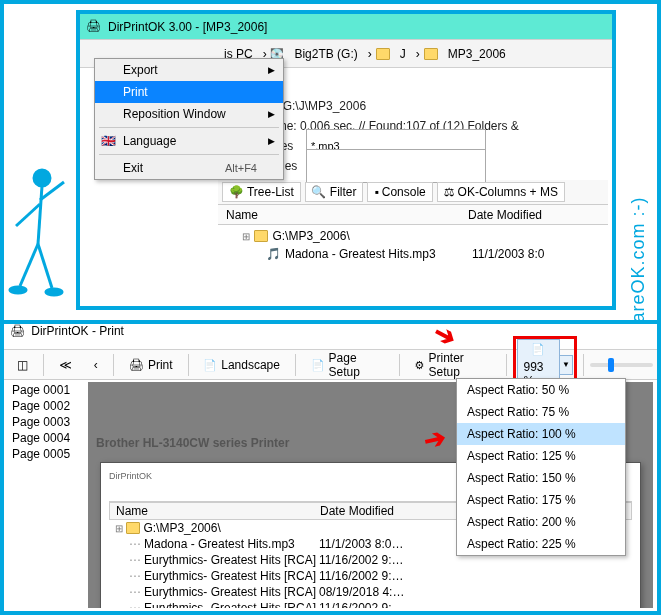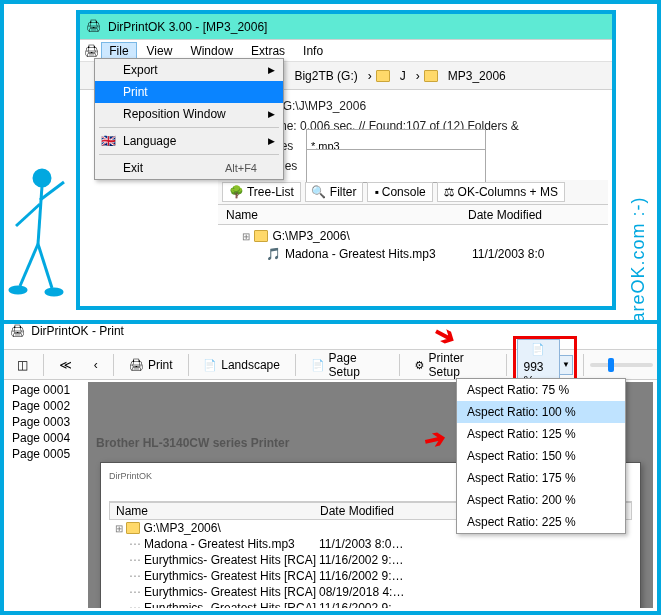--- a/index.html
+++ b/index.html
@@ -110,28 +110,20 @@
       <text x="18" y="22" font-size="20" fill="#888">?</text>
       <text x="4" y="36" font-size="12" fill="#888">?</text>
     </svg>
 </div>
 
 <div class="win1">
   <div class="titlebar1">
     <span class="tbicon printericon"></span>
     <span>DirPrintOK 3.00 - [MP3_2006]</span>
   </div>
-  <div class="menubar1">
-    <span class="tbicon printericon"></span>
-    <span class="mitem open">File</span>
-    <span class="mitem">View</span>
-    <span class="mitem">Window</span>
-    <span class="mitem">Extras</span>
-    <span class="mitem">Info</span>
-  </div>
   <div class="toolbar1">
     <span style="width:130px"></span>
     <span class="tbtext">is PC</span>
       <span>›</span>
     <span class="driveicon"></span>
     <span class="tbtext">Big2TB (G:)</span>
       <span>›</span>
     <span class="foldericon"></span>
     <span class="tbtext">J</span>
       <span>›</span>
@@ -328,20 +320,21 @@
           <div class="prow">
             <span class="pc1"><span style="color:#999">⋯</span> Eurythmics- Greatest Hits [RCA] - …</span>
             <span class="pc2">11/16/2002 9:…</span>
           </div>
         </div>
     </div>
   </div>
 </div>
 
 <div class="aspectdd" id="aspectdd">
+    <div class="arow">Aspect Ratio:   50 %</div>
     <div class="arow">Aspect Ratio:   75 %</div>
     <div class="arow sel">Aspect Ratio: 100 %</div>
     <div class="arow">Aspect Ratio: 125 %</div>
     <div class="arow">Aspect Ratio: 150 %</div>
     <div class="arow">Aspect Ratio: 175 %</div>
     <div class="arow">Aspect Ratio: 200 %</div>
     <div class="arow">Aspect Ratio: 225 %</div>
   </div>
 
 <div class="redarrow ra1">➔</div>

